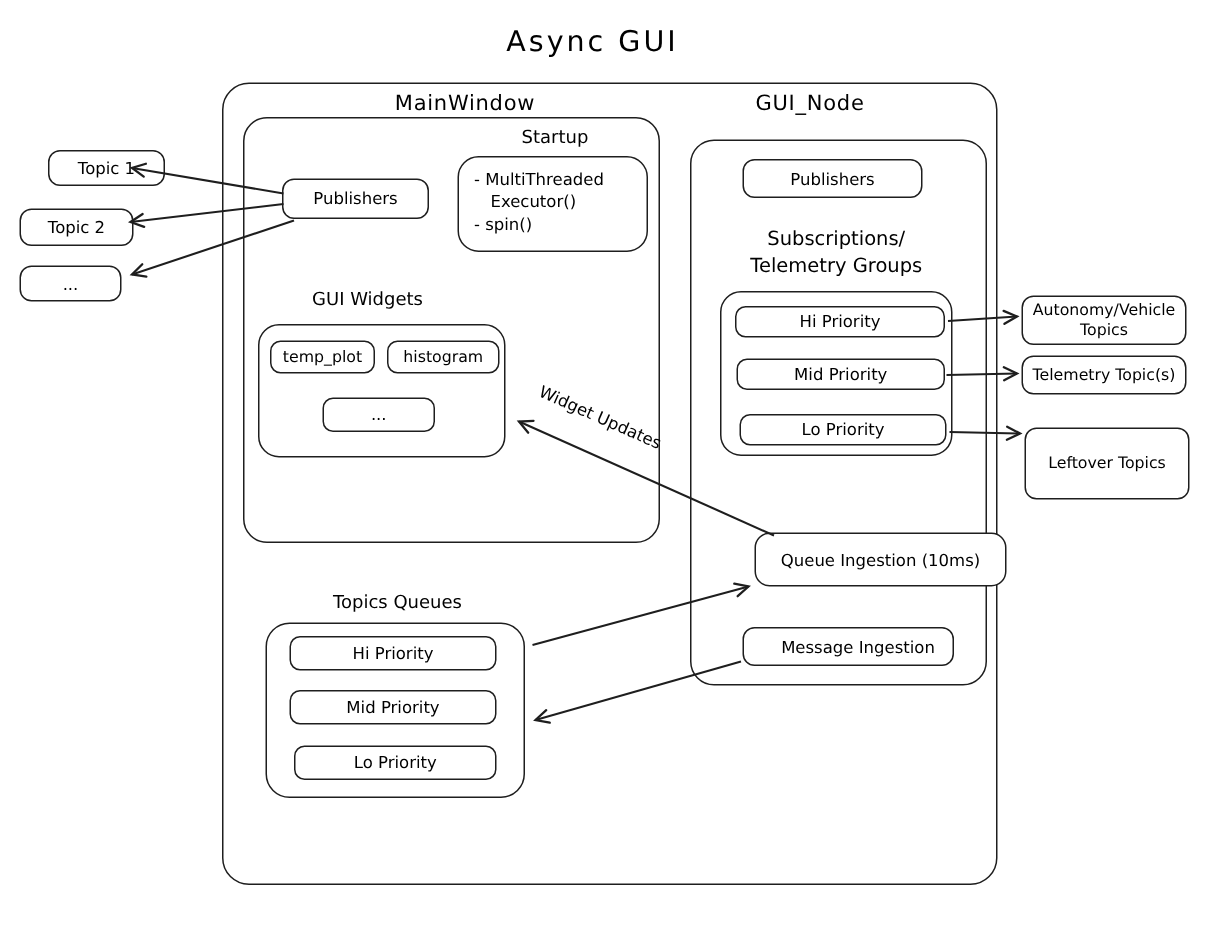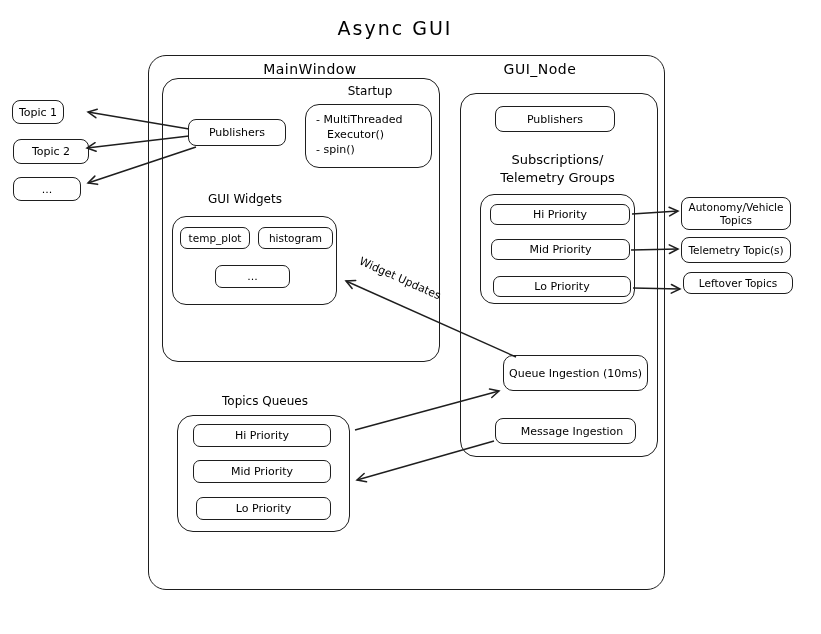--- a/index.html
+++ b/index.html
@@ -71,30 +71,30 @@
 
   <div class="lbl fs13 multiline" style="left:480px; top:151px; width:155px;">
     <div>Subscriptions/</div>
     <div>Telemetry Groups</div>
   </div>
   <div class="box container" style="left:480px; top:194px; width:155px; height:110px; border-radius:14px;"></div>
   <div class="box node" style="left:490px; top:204px; width:140px; height:21px; border-radius:7px;">Hi Priority</div>
   <div class="box node" style="left:491px; top:239px; width:139px; height:21px; border-radius:7px;">Mid Priority</div>
   <div class="box node" style="left:493px; top:276px; width:138px; height:21px; border-radius:7px;">Lo Priority</div>
 
-  <div class="box node" style="left:503px; top:355px; width:145px; height:36px; border-radius:10px;">Queue Ingestion (10ms)</div>
+  <div class="box node" style="left:503px; top:355px; width:168px; height:36px; border-radius:10px;">Queue Ingestion (10ms)</div>
   <div class="box node" style="left:495px; top:418px; width:141px; height:26px; border-radius:8px;padding-left:16px;">Message Ingestion</div>
 
-  <div class="box node" style="left:12px; top:100px; width:52px; height:24px; border-radius:8px;">Topic 1</div>
+  <div class="box node" style="left:32px; top:100px; width:78px; height:24px; border-radius:8px;">Topic 1</div>
   <div class="box node" style="left:13px; top:139px; width:76px; height:25px; border-radius:8px;">Topic 2</div>
   <div class="box node" style="left:13px; top:177px; width:68px; height:24px; border-radius:8px;">...</div>
 
   <div class="box node" style="left:681px; top:197px; width:110px; height:33px; border-radius:8px; font-size:10.5px;">Autonomy/Vehicle Topics</div>
   <div class="box node" style="left:681px; top:237px; width:110px; height:26px; border-radius:8px; font-size:10.5px;">Telemetry Topic(s)</div>
-  <div class="box node" style="left:683px; top:272px; width:110px; height:22px; border-radius:8px; font-size:10.5px;">Leftover Topics</div>
+  <div class="box node" style="left:683px; top:285px; width:110px; height:48px; border-radius:8px; font-size:10.5px;">Leftover Topics</div>
 
   <div class="lbl fs11 rot" style="left:352px; top:272px; width:96px;">Widget Updates</div>
 
   <svg class="arrows" width="821" height="634" viewBox="0 0 821 634">
     <defs>
       <marker id="arrow" viewBox="0 0 12 12" refX="10" refY="6" markerWidth="13" markerHeight="13" markerUnits="userSpaceOnUse" orient="auto-start-reverse">
         <path d="M2,2 L10,6 L2,10" fill="none" stroke="#1e1e1e" stroke-width="1.4" stroke-linecap="round"></path>
       </marker>
     </defs>
     <line x1="189" y1="129" x2="88" y2="112" marker-end="url(#arrow)"></line>

